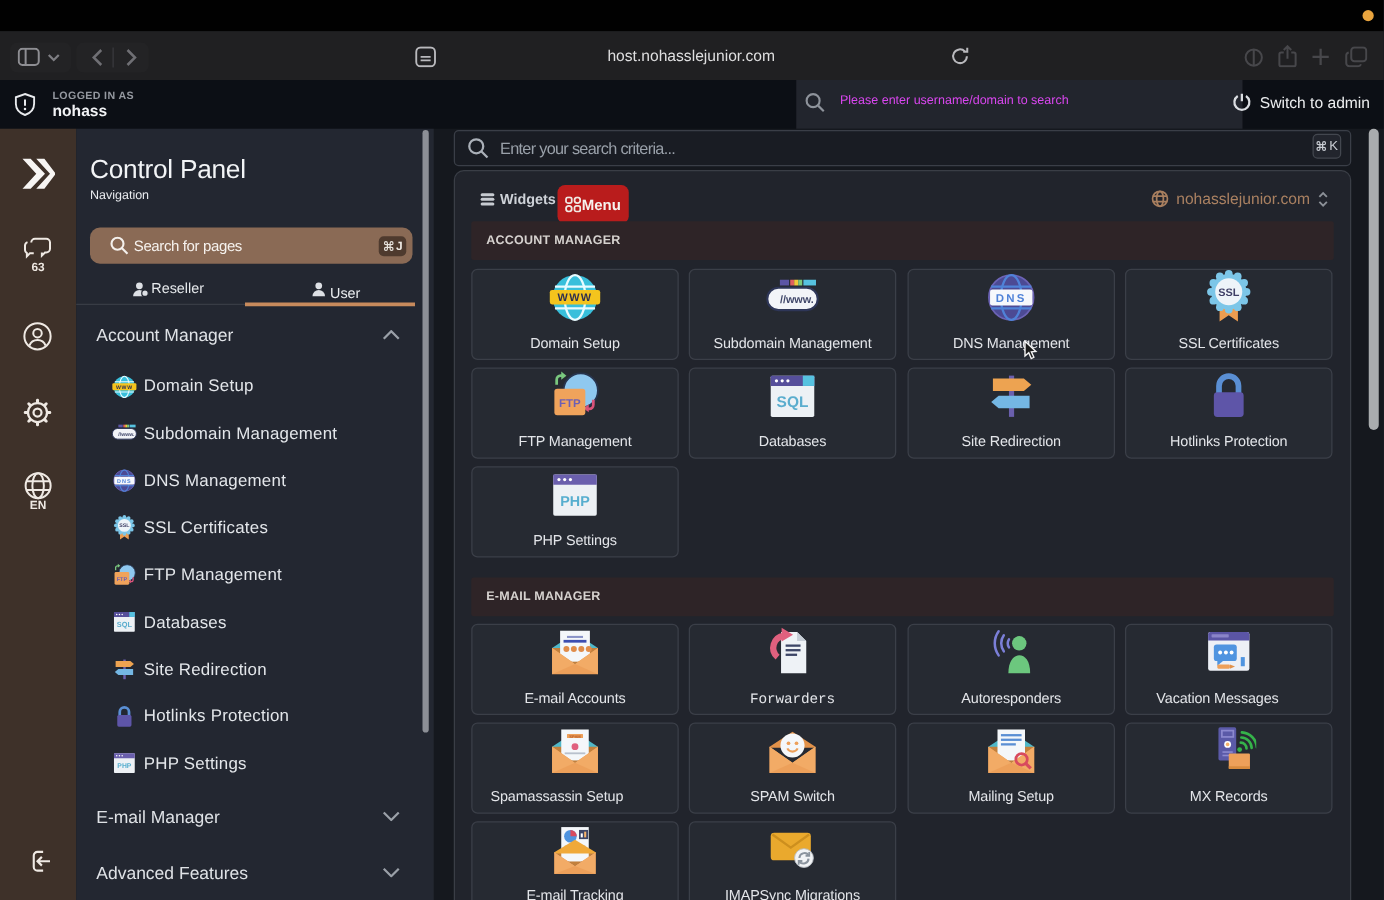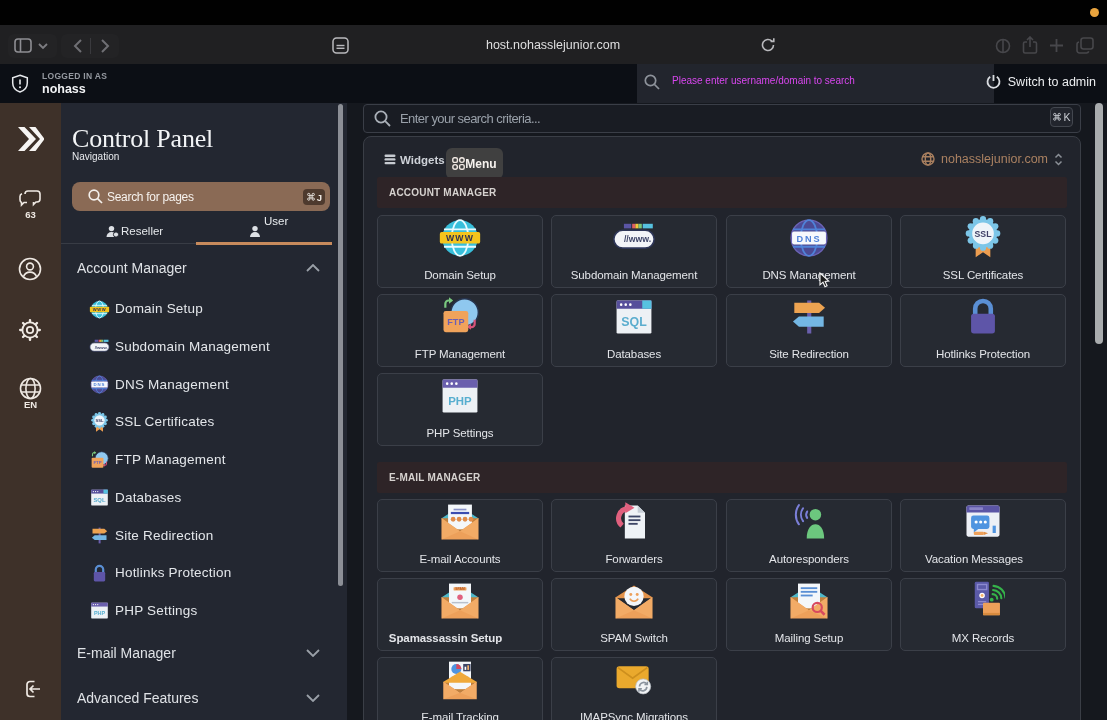--- a/index.html
+++ b/index.html
@@ -95,21 +95,21 @@
     <circle cx="11.5" cy="11.5" r="10" fill="none" stroke="#efe9e3" stroke-width="1.6"></circle>
     <ellipse cx="11.5" cy="11.5" rx="4.6" ry="10" fill="none" stroke="#efe9e3" stroke-width="1.6"></ellipse>
     <path d="M2 8 h19 M2 15 h19" stroke="#efe9e3" stroke-width="1.6"></path>
   </svg>
 <div style="position:absolute;left:0px;top:399px;white-space:nowrap;width:61px;text-align:center;font-size:9.5px;color:#efe9e3;font-weight:bold;">EN</div>
 <svg width="20" height="20" viewBox="0 0 20 20" style="position:absolute;left:21px;top:679px;">
     <path d="M13.5 2.5 H9 a3 3 0 0 0 -3 3 v9 a3 3 0 0 0 3 3 h4.5" fill="none" stroke="#efe9e3" stroke-width="1.7"></path>
     <path d="M19 10 H9.5 M12.5 6.5 L9 10 l3.5 3.5" fill="none" stroke="#efe9e3" stroke-width="1.7"></path>
   </svg>
 <div style="position:absolute;left:61px;top:103px;width:286px;height:617px;background:#232731;"></div>
-<div style="position:absolute;left:72px;top:124px;white-space:nowrap;font-size:26px;color:#f2f4f6;letter-spacing:-0.2px;font-family:Liberation Serif, serif;">Control Panel</div>
+<div style="position:absolute;left:72px;top:124px;white-space:nowrap;font-size:21px;color:#f2f4f6;letter-spacing:-0.2px;">Control Panel</div>
 <div style="position:absolute;left:72px;top:151px;white-space:nowrap;font-size:10px;color:#e8eaee;">Navigation</div>
 <div style="position:absolute;left:72px;top:182px;width:258px;height:29px;background:#8a6a55;border-radius:8px;"></div>
 <svg width="15" height="15" viewBox="0 0 15 15" style="position:absolute;left:88px;top:189px;">
     <circle cx="6" cy="6" r="4.8" fill="none" stroke="#f4f0ec" stroke-width="1.7"></circle>
     <line x1="9.6" y1="9.6" x2="14" y2="14" stroke="#f4f0ec" stroke-width="1.7"></line>
   </svg>
 <div style="position:absolute;left:107px;top:190px;white-space:nowrap;font-size:12px;color:#f6f2ee;letter-spacing:-0.3px;">Search for pages</div>
 <div style="position:absolute;left:303px;top:189px;width:22px;height:16px;background:#4e3a2e;border-radius:4px;">
     <div style="width:100%;height:100%;display:flex;align-items:center;justify-content:center;gap:1px;">
       <svg width="10" height="10" viewBox="0 0 10 10">
@@ -121,21 +121,21 @@
 <svg width="13" height="13" viewBox="0 0 13 13" style="position:absolute;left:106px;top:225px;">
     <circle cx="5.5" cy="3.6" r="2.7" fill="#dde0e5"></circle>
     <path d="M0.5 12 a5 5 0 0 1 10 0 z" fill="#dde0e5"></path>
     <circle cx="10" cy="9.5" r="2.6" fill="#dde0e5" stroke="#232731" stroke-width="1"></circle>
   </svg>
 <div style="position:absolute;left:121px;top:225px;white-space:nowrap;font-size:11.5px;color:#e6e9ec;">Reseller</div>
 <svg width="12" height="13" viewBox="0 0 12 13" style="position:absolute;left:249px;top:225px;">
     <circle cx="6" cy="3.6" r="2.7" fill="#dde0e5"></circle>
     <path d="M1 12 a5 5 0 0 1 10 0 z" fill="#dde0e5"></path>
   </svg>
-<div style="position:absolute;left:264px;top:215px;white-space:nowrap;font-size:11.5px;color:#eaedf0;">User</div>
+<div style="position:absolute;left:264px;top:229px;white-space:nowrap;font-size:11.5px;color:#eaedf0;">User</div>
 <div style="position:absolute;left:61px;top:242.5px;width:135px;height:1.5px;background:#383c45;"></div>
 <div style="position:absolute;left:196px;top:241.5px;width:136px;height:3px;background:#c78a5c;"></div>
 <div style="position:absolute;left:77px;top:260px;white-space:nowrap;font-size:14px;color:#dfe2e6;">Account Manager</div>
 <svg width="14" height="8" viewBox="0 0 14 8" style="position:absolute;left:306px;top:264px;">
     <path d="M1 7 l6 -6 6 6" stroke="#9aa0a8" stroke-width="1.8" fill="none"></path>
   </svg>
 <svg width="21" height="21" viewBox="0 0 48 48" style="position:absolute;left:89px;top:299px;">
     <circle cx="24" cy="24" r="19.5" fill="#38bfdb"></circle>
 <g stroke="#e8fbff" stroke-width="2" fill="none">
 <ellipse cx="24" cy="24" rx="9" ry="19.5"></ellipse>
@@ -247,21 +247,21 @@
       <span style="font-size:10.5px;color:#c8ccd2;">K</span>
     </div>
   </div>
 <div style="position:absolute;left:363px;top:136px;width:718px;height:600px;background:#21242c;border:1px solid #3a3e46;border-radius:8px;"></div>
 <svg width="12" height="11" viewBox="0 0 12 11" style="position:absolute;left:384px;top:154px;">
     <rect x="0.5" y="0.5" width="11" height="2.4" rx="1.2" fill="#c7cbd1"></rect>
     <rect x="0.5" y="4.2" width="11" height="2.4" rx="1.2" fill="#c7cbd1"></rect>
     <rect x="0.5" y="7.9" width="11" height="2.4" rx="1.2" fill="#c7cbd1"></rect>
   </svg>
 <div style="position:absolute;left:400px;top:154px;white-space:nowrap;font-size:11.5px;color:#ced2d8;font-weight:bold;">Widgets</div>
-<div style="position:absolute;left:446px;top:148px;width:57px;height:31px;background:#404040;border-radius:6px;display:flex;align-items:center;justify-content:center;gap:0;">
+<div style="position:absolute;left:446px;top:148px;width:57px;height:31px;background:#b91c1c;border-radius:6px;display:flex;align-items:center;justify-content:center;gap:0;">
     <svg width="13" height="13" viewBox="0 0 13 13" style="">
       <rect x="0.8" y="0.8" width="4.6" height="4.6" rx="1.5" fill="none" stroke="#f0e8e2" stroke-width="1.4"></rect>
       <rect x="7.6" y="0.8" width="4.6" height="4.6" rx="2.3" fill="none" stroke="#f0e8e2" stroke-width="1.4"></rect>
       <rect x="0.8" y="7.6" width="4.6" height="4.6" rx="2.3" fill="none" stroke="#f0e8e2" stroke-width="1.4"></rect>
       <rect x="7.6" y="7.6" width="4.6" height="4.6" rx="1.5" fill="none" stroke="#f0e8e2" stroke-width="1.4"></rect>
     </svg>
     <span style="font-size:12px;color:#f6f2ee;font-weight:bold;">Menu</span>
   </div>
 <div style="position:absolute;right:44px;top:152px;display:flex;align-items:center;gap:6px;white-space:nowrap;">
     <svg width="14" height="14" viewBox="0 0 14 14" style="">
@@ -395,21 +395,21 @@
 <div style="position:absolute;left:551px;top:499px;width:166px;height:73px;background:#262a32;border:1px solid #3b3f48;border-radius:5px;"></div>
 <svg width="44" height="44" viewBox="0 0 48 48" style="position:absolute;left:612px;top:500px;">
     <path d="M14 6 h14 l8 8 v28 H14 z" fill="#eef2f6"></path>
 <path d="M28 6 l8 8 h-8 z" fill="#c6cdd6"></path>
 <rect x="18" y="17" width="13" height="2" fill="#3c4566"></rect>
 <rect x="18" y="21" width="13" height="2" fill="#3c4566"></rect>
 <rect x="18" y="25" width="10" height="2" fill="#3c4566"></rect>
 <path d="M11 28 a10.5 10.5 0 0 1 5.5 -18.5" stroke="#e0607e" stroke-width="5.5" fill="none"></path>
 <path d="M14.5 2.5 l10 6 -10 6 z" fill="#e0607e"></path>
 </svg>
-<div style="position:absolute;left:551px;top:553px;white-space:nowrap;width:166px;text-align:center;font-size:11.5px;color:#e3e5e9;letter-spacing:-0.1px;">Forwarders</div>
+<div style="position:absolute;left:551px;top:553px;white-space:nowrap;width:166px;text-align:center;font-size:11.5px;color:#e3e5e9;letter-spacing:-0.1px;font-family:Liberation Mono, monospace;">Forwarders</div>
 <div style="position:absolute;left:726px;top:499px;width:166px;height:73px;background:#262a32;border:1px solid #3b3f48;border-radius:5px;"></div>
 <svg width="44" height="44" viewBox="0 0 48 48" style="position:absolute;left:787px;top:500px;">
     <g stroke="#7b7fd8" stroke-width="2.2" fill="none" stroke-linecap="round">
 <path d="M13 5.5 a18 18 0 0 0 0 21"></path>
 <path d="M17.5 9 a12 12 0 0 0 0 14"></path>
 <path d="M22 12.5 a6.5 6.5 0 0 0 0 7"></path>
 </g>
 <circle cx="31" cy="16" r="6.3" fill="#6cc77e"></circle>
 <path d="M21.5 42 c0 -10.5 4.5 -15.5 9.5 -15.5 s9.5 5 9.5 15.5 z" fill="#6cc77e"></path>
 </svg>
@@ -435,21 +435,21 @@
 <path d="M4 20 h40 v1 L24 34 4 21 z" fill="#c2803c"></path>
 <rect x="12" y="5" width="24" height="27" fill="#f4f7fa"></rect>
 <rect x="17" y="9" width="14" height="3.5" rx="0.5" fill="#eda05a"></rect>
 <text x="24" y="12.2" font-size="3.6" font-weight="bold" fill="#b85c2a" text-anchor="middle" font-family="Liberation Sans,sans-serif">SPAM</text>
 <circle cx="24" cy="20" r="3" fill="#e0607e"></circle>
 <rect x="15" y="25" width="18" height="1.6" fill="#b8c0cc"></rect>
 <path d="M4 20 L24 34 44 20 V43 H4 z" fill="#eda05a"></path>
 <path d="M4 20 L24 34 4 43 z" fill="#f2ab66"></path>
 <path d="M44 20 L24 34 44 43 z" fill="#f2ab66"></path>
   </svg>
-<div style="position:absolute;left:377px;top:632px;white-space:nowrap;width:137px;text-align:center;font-size:11.5px;color:#e3e5e9;letter-spacing:-0.1px;font-weight:bold;">Spamassassin Setup</div>
+<div style="position:absolute;left:377px;top:632px;white-space:nowrap;width:137px;text-align:center;font-size:11.5px;color:#e3e5e9;letter-spacing:-0.1px;">Spamassassin Setup</div>
 <div style="position:absolute;left:551px;top:578px;width:166px;height:73px;background:#262a32;border:1px solid #3b3f48;border-radius:5px;"></div>
 <svg width="44" height="44" viewBox="0 0 48 48" style="position:absolute;left:612px;top:579px;">
     <path d="M4 20 L24 7 44 20 v1 H4 z" fill="#e2924a"></path>
 <circle cx="24" cy="19" r="10.5" fill="#f4f7fa"></circle>
 <circle cx="20.5" cy="17" r="1.6" fill="#eda05a"></circle>
     <circle cx="27.5" cy="17" r="1.6" fill="#eda05a"></circle>
 <path d="M19.5 21.5 a5 5 0 0 0 9 0" stroke="#eda05a" stroke-width="1.8" fill="none"></path>
 <path d="M4 20 L24 34 44 20 V43 H4 z" fill="#eda05a"></path>
 <path d="M4 20 L24 34 4 43 z" fill="#f2ab66"></path>
 <path d="M44 20 L24 34 44 43 z" fill="#f2ab66"></path>

